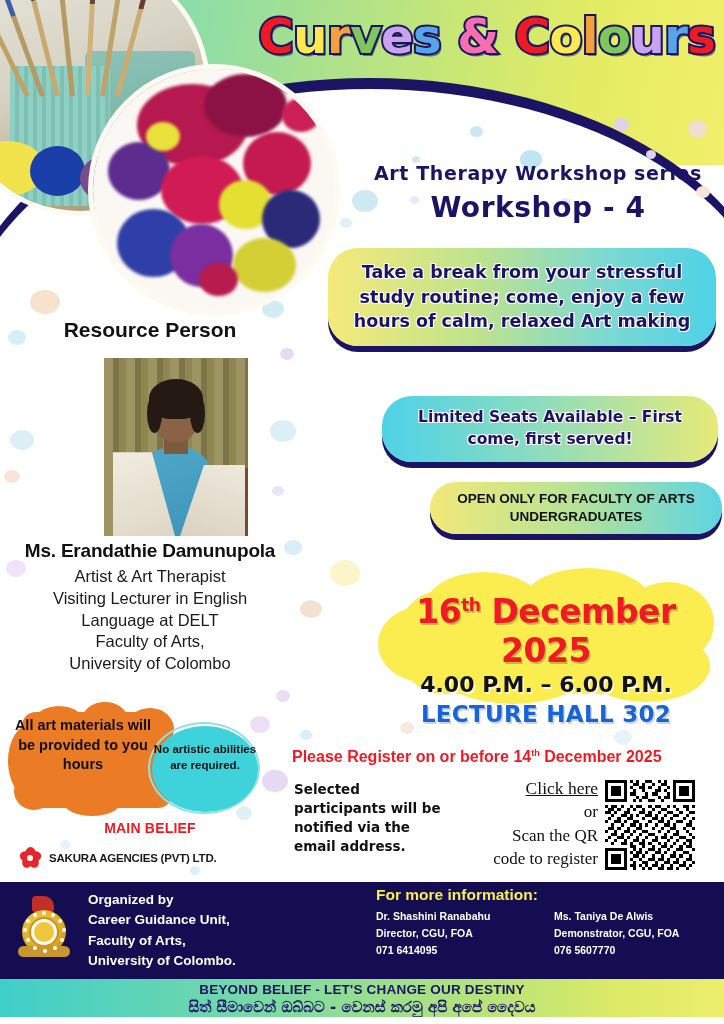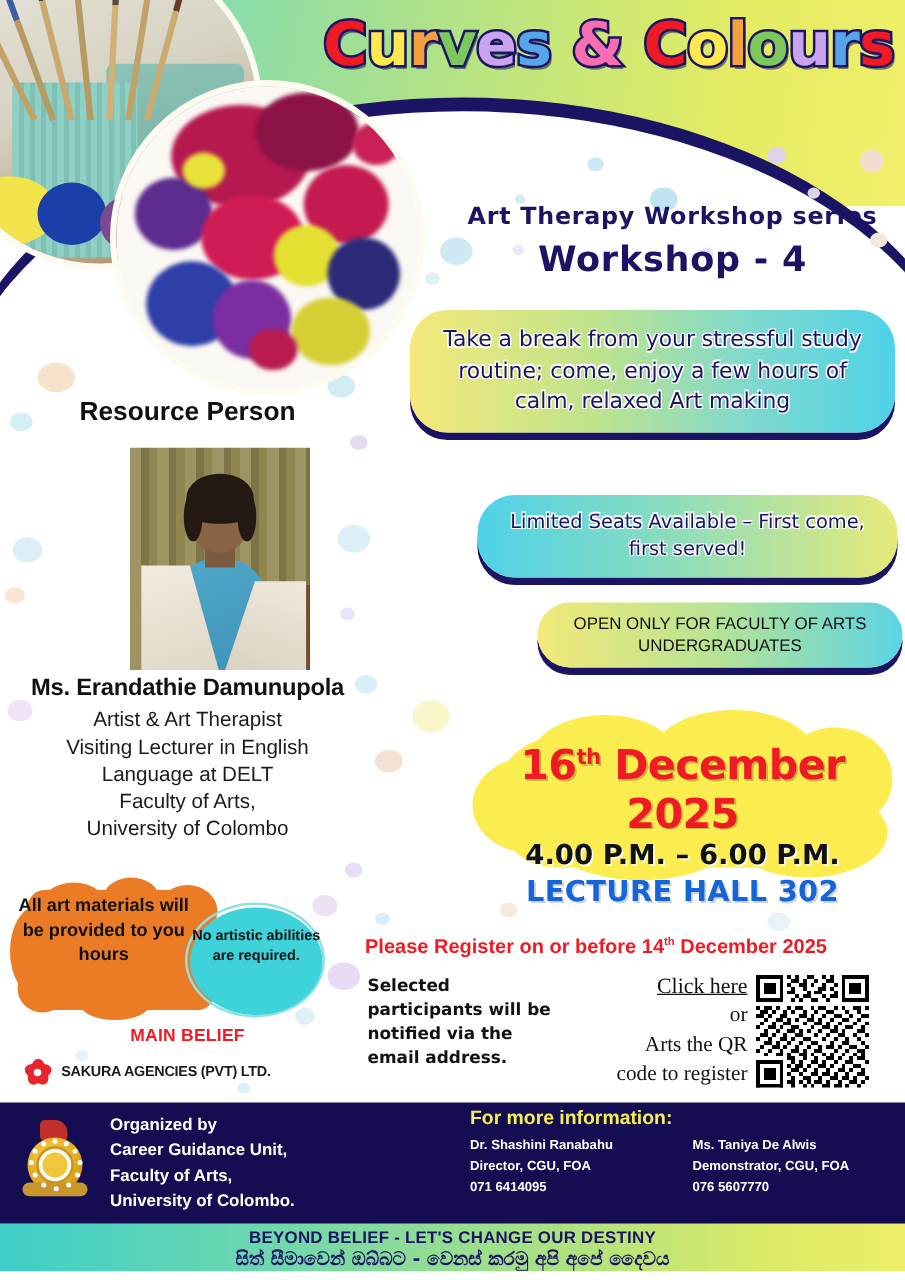--- a/index.html
+++ b/index.html
@@ -88,21 +88,21 @@
     color:#1b1464; font-family:"DejaVu Sans", sans-serif;
     font-weight:bold; font-size:19px; letter-spacing:0.6px; line-height:1.45;
   }
   .series .sub { font-size:28px; }
 
   .rbox {
     position:absolute; border-radius:30px; box-shadow:0 6px 0 #1b1464;
     display:flex; align-items:center; justify-content:center; text-align:center;
   }
   .rbox .t {
-    color:#1b1464; font-family:"DejaVu Sans", sans-serif; font-weight:normal;
+    color:#1b1464; font-family:"DejaVu Sans", sans-serif; font-weight:bold;
     text-shadow:1px 1px 0 #fff,-1px 1px 0 #fff,1px -1px 0 #fff,-1px -1px 0 #fff;
   }
   .box1 { left:328px; top:248px; width:388px; height:98px;
     background:linear-gradient(90deg,#f5e97a 0%,#bfe38c 38%,#7fd9cf 70%,#4ed2e8 100%); }
   .box1 .t { font-size:17.5px; line-height:1.42; padding:0 14px; }
   .box2 { left:382px; top:396px; width:336px; height:66px;
     background:linear-gradient(90deg,#4ed2e8 0%,#8adcbf 45%,#e7ea78 100%); }
   .box2 .t { font-size:15.5px; line-height:1.4; padding:0 12px;text-align:center; }
   .box3 { left:430px; top:482px; width:292px; height:52px;
     background:linear-gradient(90deg,#f2e978 0%,#b9e394 48%,#5cd4e3 100%); }
@@ -355,21 +355,21 @@
       <div class="sakura-c"></div>
     </div>
     <div class="sponsor-name">SAKURA AGENCIES (PVT) LTD.</div>
   </div>
 
   <div class="reg-title"><span>Please Register on or before 14</span><sup>th</sup><span> December 2025</span></div>
   <div class="reg-left">Selected participants will be notified via the email address.</div>
   <div class="reg-mid">
     <div class="link">Click here</div>
     <div>or</div>
-    <div>Arts the QR</div>
+    <div>Scan the QR</div>
     <div>code to register</div>
   </div>
   <div class="qr">
     <svg width="92" height="90" viewBox="0 0 29 29" shape-rendering="crispEdges">
       <rect width="29" height="29" fill="#fff"></rect>
       <g fill="#000">
         <rect x="0" y="0" width="7" height="1"></rect>
           <rect x="0" y="6" width="7" height="1"></rect>
         <rect x="0" y="0" width="1" height="7"></rect>
           <rect x="6" y="0" width="1" height="7"></rect>

